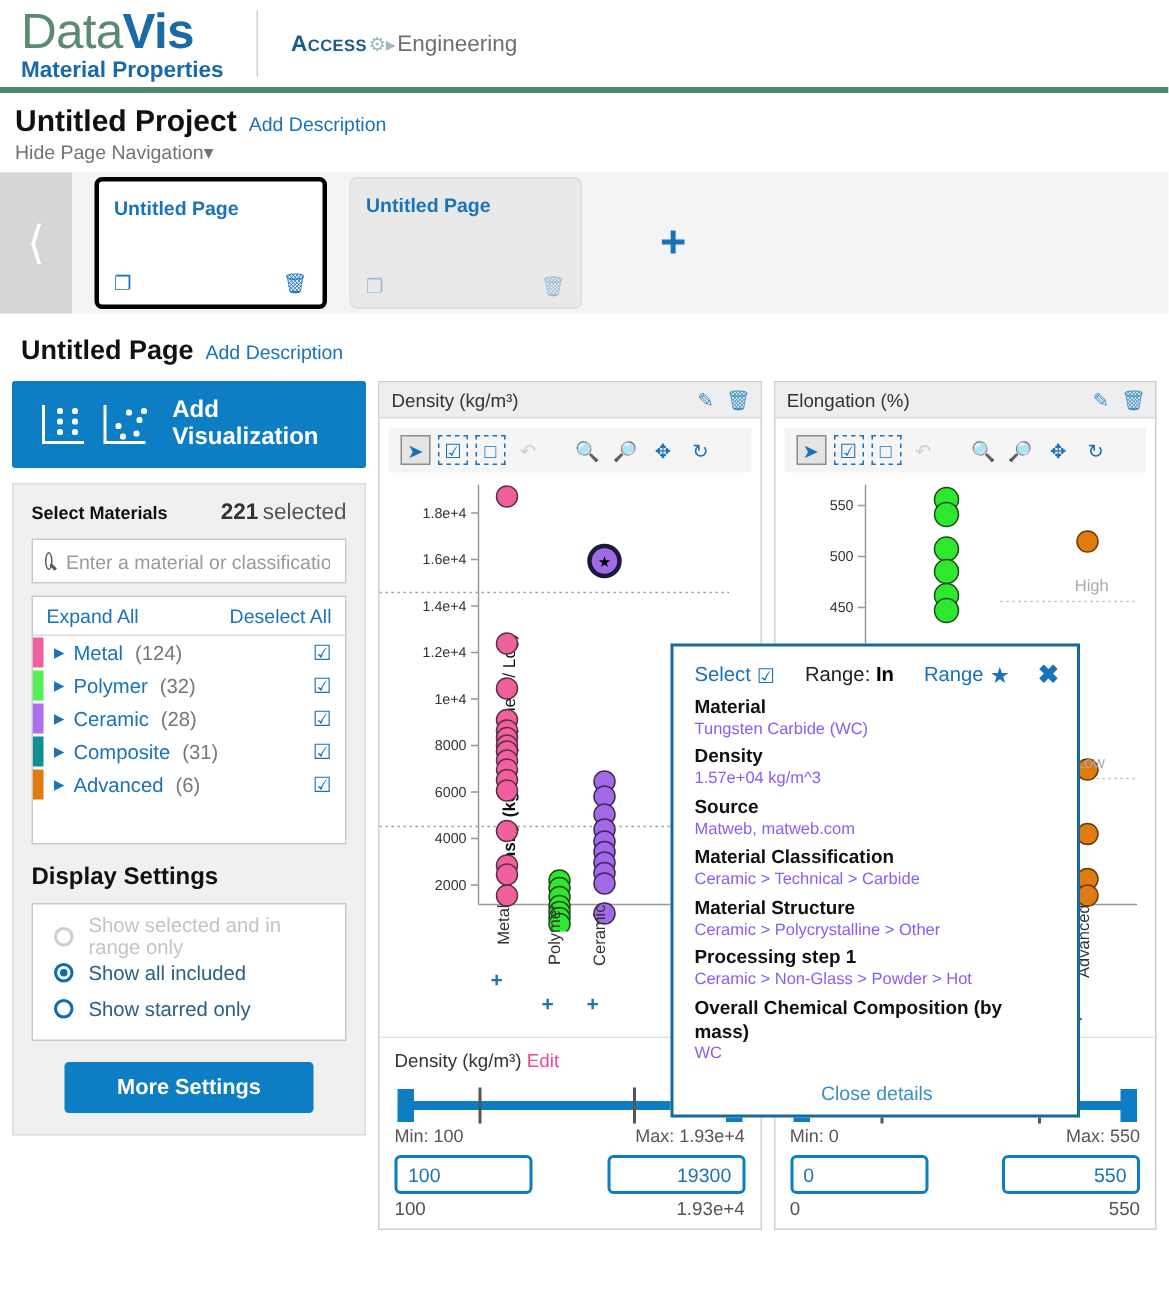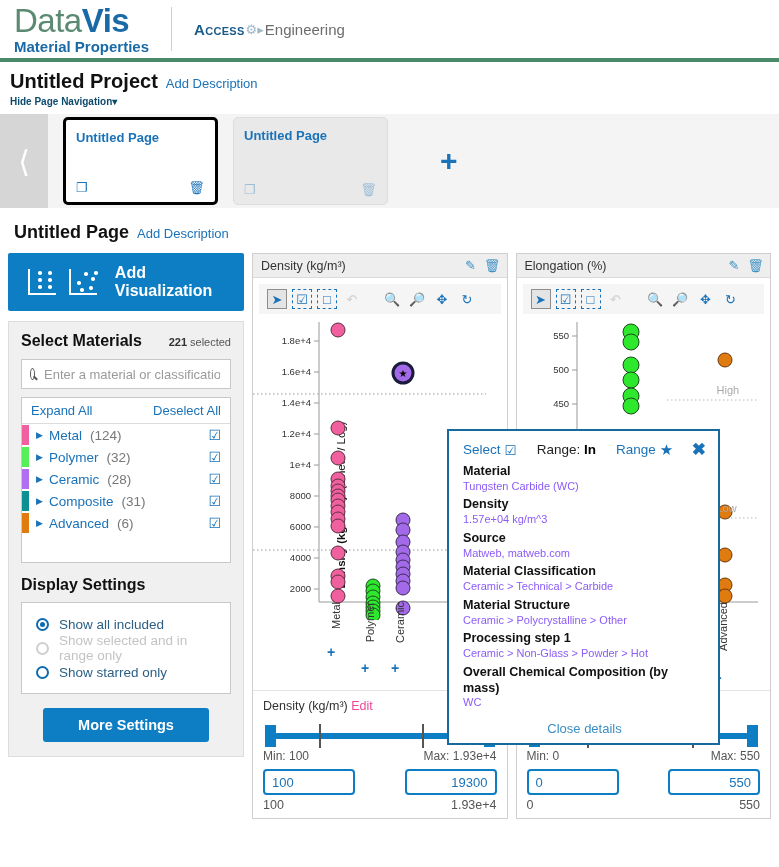--- a/index.html
+++ b/index.html
@@ -33,21 +33,21 @@
   .ae-access { color:#1a5b8a; font-weight:bold; font-variant: small-caps; letter-spacing:0.3px; }
   .ae-gear { color:#9fb8c8; margin:0 1px; font-size:13px; }
   .ae-eng { color:#6d6d6d; }
 
   
   #project-bar { padding: 8px 10px 2px 10px; }
   #project-title-row { display:flex; align-items:baseline; gap:8px; }
   #project-title { font-size:20px; font-weight:bold; color:#111; }
   .link { color:#1a72b8; cursor:pointer; }
   #add-project-desc { font-size:13px; }
-  #hide-page-nav { font-size:10px; color:#0c4a6e; cursor:pointer; margin-top:1px; display:inline-block;font-weight:bold;}
+  #hide-page-nav { font-size:13px; color:#737373; cursor:pointer; margin-top:1px; display:inline-block;}
 
   
   #page-nav {
     height: 94px;
     margin-top: 4px;
     background: #f4f4f4;
     display:flex;
     align-items: center;
   }
   #page-nav-back {
@@ -103,22 +103,22 @@
   .viz-icon i.dot { position:absolute; width:3.5px; height:3.5px; background:#fff; border-radius:50%; }
   #add-viz-label { margin-left:6px; }
 
   #materials-panel {
     margin-top: 10px;
     background:#f0f0f0;
     border:1px solid #ddd;
     padding: 10px 12px 14px 12px;
   }
   #materials-head { display:flex; align-items:baseline; justify-content:space-between; }
-  #materials-title { font-size:16px; font-weight:bold; color:#111; }
-  #materials-count-wrap { font-size:11px; color:#333; }
+  #materials-title { font-size:12px; font-weight:bold; color:#111; }
+  #materials-count-wrap { font-size:15px; color:#333; }
   #materials-count { font-weight:bold; }
   #materials-count-label { color:#555; margin-left:3px; }
 
   #material-search {
     margin-top:9px; background:#fff; border:1px solid #c8c8c8;
     height:30px; display:flex; align-items:center; padding:0 8px; gap:7px;
   }
   #material-search input {
     border:none; outline:none; flex:1; font-size:13px; color:#444;
     font-family:"Liberation Sans", sans-serif; background:transparent;
@@ -376,26 +376,26 @@
           <span class="tree-check">☑</span>
         </div>
 
         <div id="tree-spacer"></div>
       </div>
 
       <div id="display-settings-title">Display Settings</div>
 
       <div id="radio-box">
         <div class="radio-row">
+          <span class="radio-outer disabled"></span>
+          <span class="radio-label disabled">Show selected and in range only</span>
+        </div>
+        <div class="radio-row">
           <span class="radio-outer checked"></span>
           <span class="radio-label">Show all included</span>
-        </div>
-        <div class="radio-row">
-          <span class="radio-outer disabled"></span>
-          <span class="radio-label disabled">Show selected and in range only</span>
         </div>
         <div class="radio-row">
           <span class="radio-outer"></span>
           <span class="radio-label">Show starred only</span>
         </div>
       </div>
 
       <div id="more-settings-btn">More Settings</div>
     </div>
   </div>

